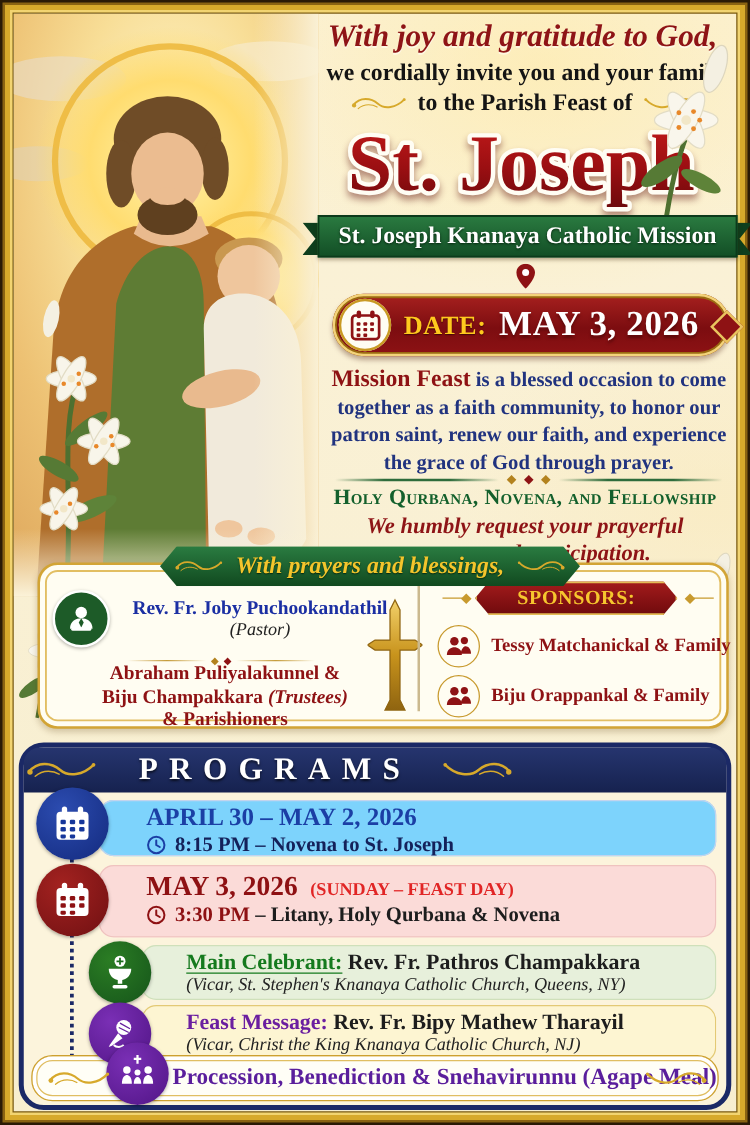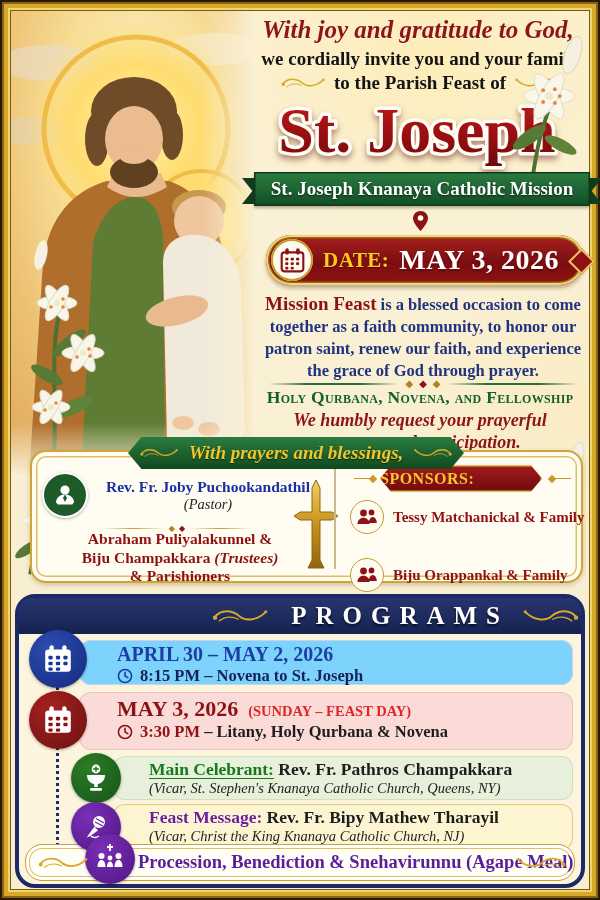--- a/index.html
+++ b/index.html
@@ -85,36 +85,36 @@
   .mini-div .ln{flex:1;height:1px;background:linear-gradient(90deg,transparent,#C59B3A,transparent);}
   .mini-div .gem{color:#B3821E;font-size:8px;font-family:"DejaVu Sans",sans-serif;}
   .trustees{left:0;top:78px;width:296px;font-size:15.5px;line-height:18.5px;font-weight:bold;color:#8E1214;text-align:center;}
   .trustees .role{font-style:italic;}
   .big-cross{left:262px;top:26px;width:44px;height:92px;}
   .vline{left:302px;top:14px;height:103px;width:1.5px;background:#CBB98E;}
 
   .spon-col{left:310px;top:0;width:241px;height:129px;}
   .spon-banner{position:absolute;left:38px;top:13px;width:162px;height:27px;background:linear-gradient(#A41C1C,#6F0A0D);
     clip-path:polygon(7% 0,93% 0,100% 50%,93% 100%,7% 100%,0 50%);
-    display:flex;align-items:center;
+    display:flex;align-items:center;justify-content:center;
     box-shadow:inset 0 0 0 1.5px #E3BC55;}
   .spon-banner .txt{color:#F6C62E;font-size:16px;font-weight:bold;letter-spacing:.5px;}
   .spon-orn{position:absolute;top:24px;width:22px;height:5px;display:flex;align-items:center;}
   .spon-orn .ln{flex:1;height:1.5px;background:#C89A2E;}
   .spon-orn .dm{width:6px;height:6px;background:#C89A2E;transform:rotate(45deg);}
   .spon-row{position:absolute;left:8px;display:flex;align-items:center;gap:9px;}
-  .spon-row.r1{top:48px;} .spon-row.r2{top:106px;}
+  .spon-row.r1{top:48px;} .spon-row.r2{top:88px;}
   .spon-badge{width:34px;height:34px;border-radius:50%;background:#FFFDF2;border:1.5px solid #C89A2E;
     display:flex;align-items:center;justify-content:center;flex:0 0 auto;}
   .spon-name{font-size:15px;font-weight:bold;color:#8E1214;white-space:nowrap;}
 
   
   .prog{left:15px;top:594px;width:570px;height:294px;background:#FCF4DC;border:4px solid #1B2966;border-radius:20px;z-index:2;}
   .prog-head{position:absolute;left:0;top:0;width:562px;height:36px;background:linear-gradient(#26356f,#16224f);
-    border-radius:13px 13px 0 0;display:flex;align-items:center;justify-content:flex-end;gap:12px;}
+    border-radius:13px 13px 0 0;display:flex;align-items:center;justify-content:flex-start;gap:23px;}
   .prog-title{color:#fff;font-size:25px;font-weight:bold;letter-spacing:9px;text-indent:9px;text-shadow:0 2px 2px #000a;}
   .connector{position:absolute;left:37px;top:72px;height:182px;width:0;border-left:3px dotted #1B2966;z-index:1;}
   .pcard{position:absolute;border-radius:12px;z-index:2;}
   .pc1{left:60px;top:42px;width:494px;height:45px;background:#7dd3fc;box-shadow:inset 0 0 0 1px #c3d4ee;}
   .pc2{left:60px;top:94px;width:494px;height:58px;background:#FBDBD8;box-shadow:inset 0 0 0 1px #efc3bf;}
   .pc3{left:94px;top:158px;width:460px;height:44px;background:#E7F0DB;box-shadow:inset 0 0 0 1px #cfe0ba;}
   .pc4{left:94px;top:206px;width:460px;height:46px;background:#FDF5D2;box-shadow:inset 0 0 0 1px #E3C975;}
   .picon{position:absolute;border-radius:50%;display:flex;align-items:center;justify-content:center;z-index:3;
     box-shadow:0 1px 3px rgba(0,0,0,.35);}
   .pi1{left:10px;top:32px;width:58px;height:58px;background:radial-gradient(circle at 35% 30%,#2c4cb0,#132a7e);}

